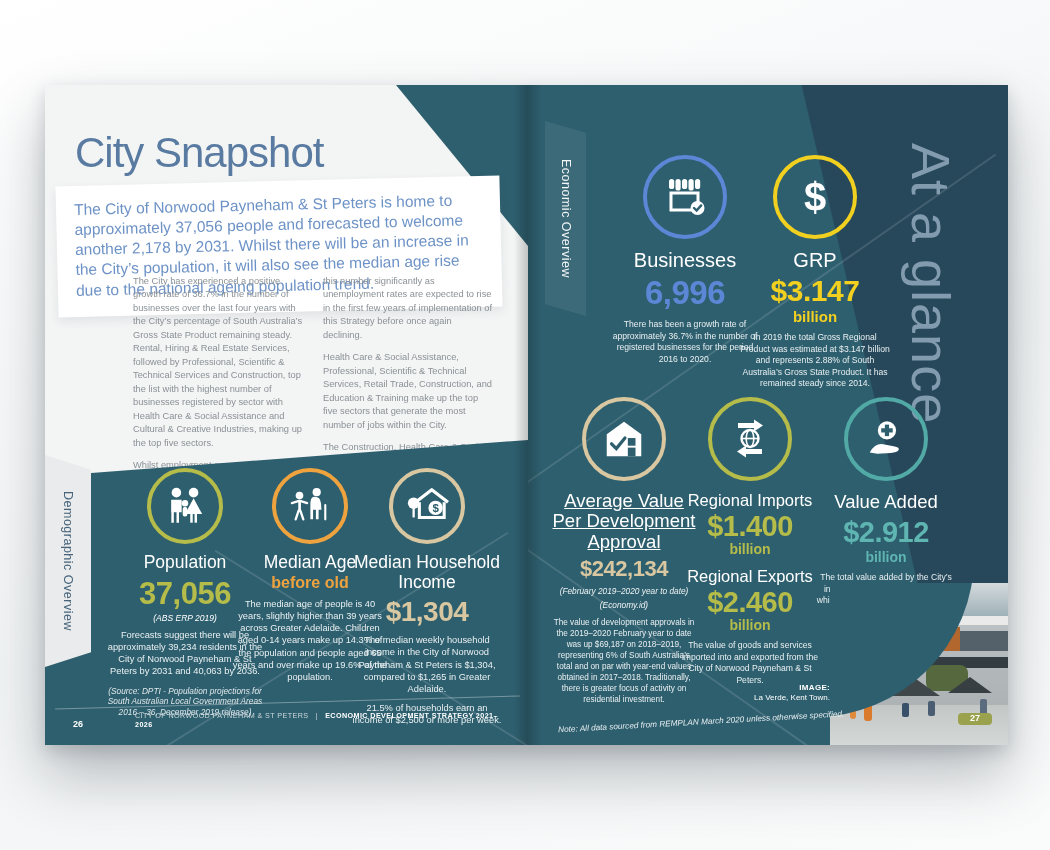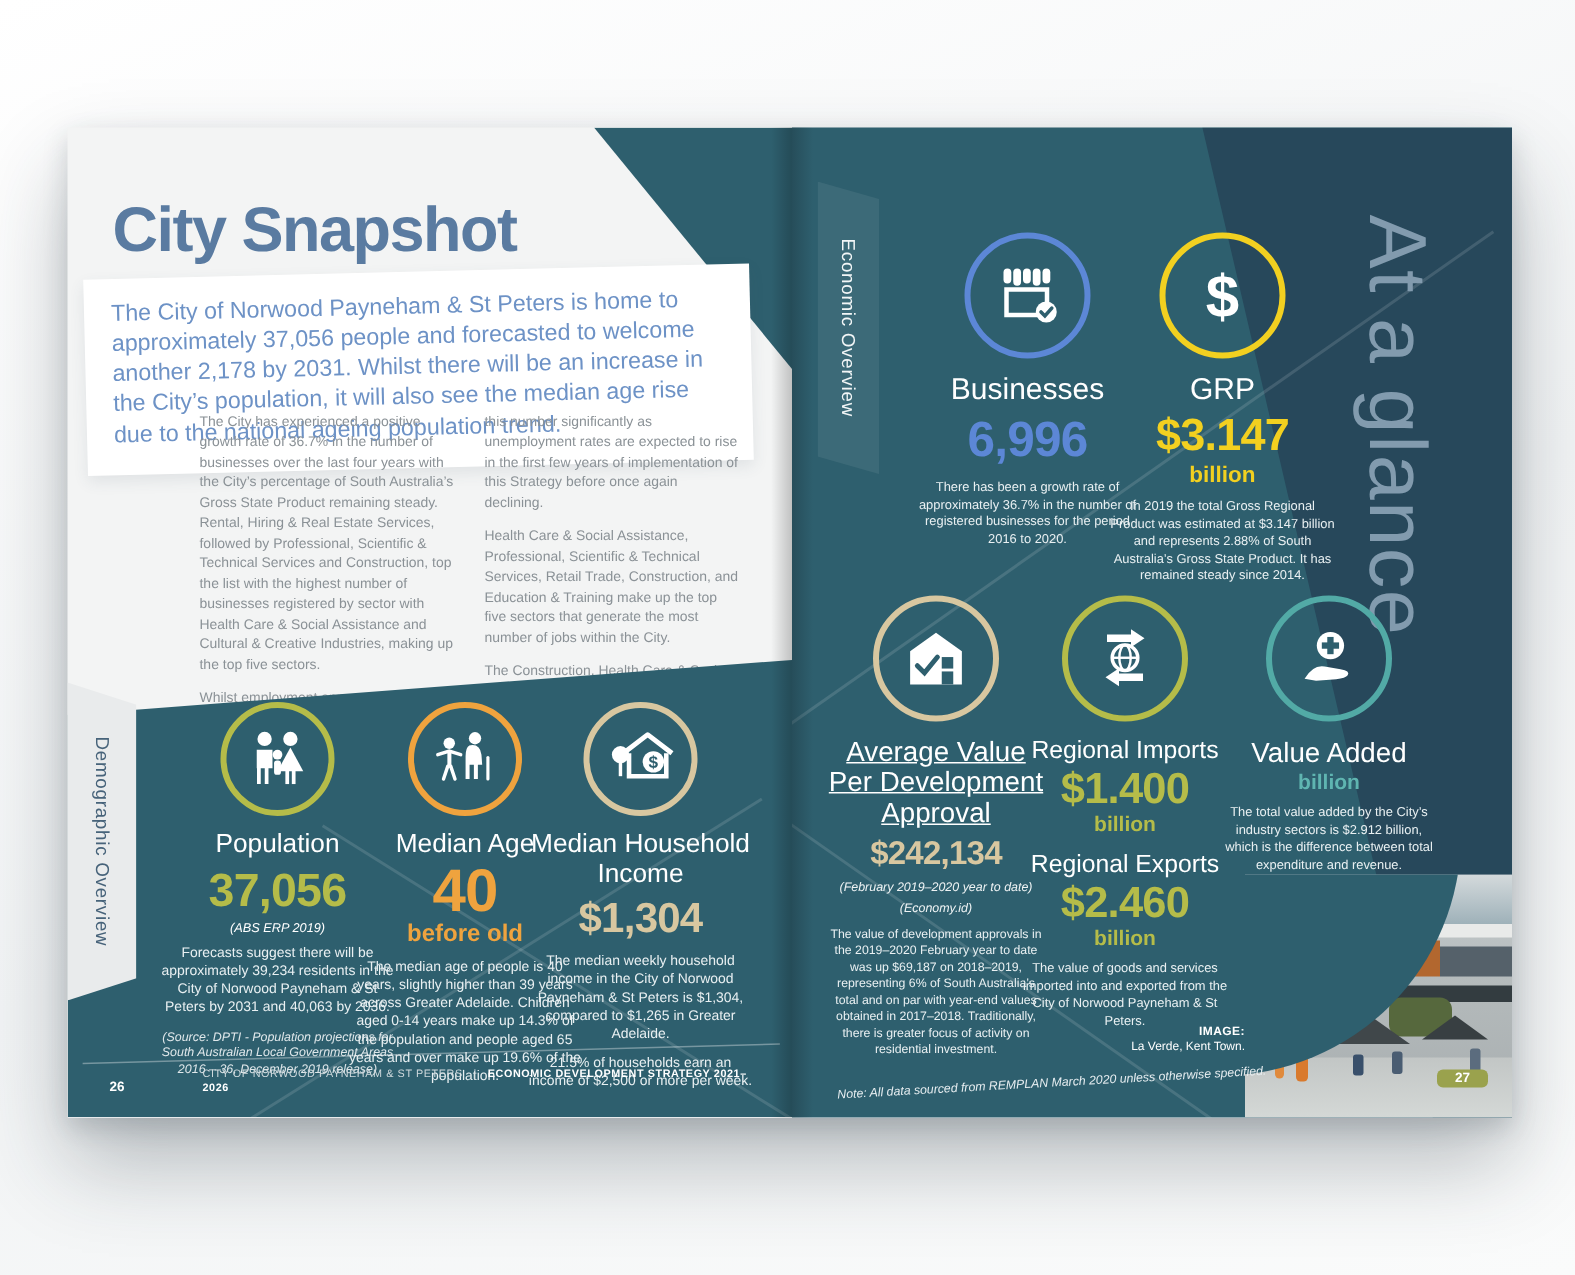--- a/index.html
+++ b/index.html
@@ -10,21 +10,21 @@
     box-shadow:0 30px 55px rgba(35,50,60,.30), 0 6px 16px rgba(35,50,60,.18); }
   .page { position:absolute; top:0; height:660px; overflow:hidden; }
   .page-left  { left:0; width:483px; background:#f3f4f4; }
   .page-right { left:483px; width:480px; background:#2e5f6e; }
   .spine { position:absolute; left:469px; top:0; width:28px; height:660px; z-index:40;
     background:linear-gradient(to right, rgba(0,0,0,0) 0%, rgba(0,0,0,.20) 48%, rgba(20,35,42,.28) 52%, rgba(0,0,0,0) 100%); pointer-events:none; }
 
   
   .teal-wedge { position:absolute; right:0; top:0; width:150px; height:175px;
     background:#2e5f6e; clip-path:polygon(12% 0,100% 0,100% 92%); }
-  .page-title { position:absolute; left:30px; top:44px; font-size:42px; font-weight:700;
+  .page-title { position:absolute; left:30px; top:44px; font-size:42px; font-weight:400;
     letter-spacing:-1px; color:#5a7ba1; }
   .intro-box { position:absolute; left:12px; top:96px; width:444px; padding:14px 18px 16px 18px;
     background:#ffffff; transform:rotate(-1.4deg); box-shadow:0 4px 10px rgba(60,80,95,.10); }
   .intro-text { font-size:15.5px; line-height:1.30; color:#6d92c6; }
   .body-cols { position:absolute; left:88px; top:190px; width:360px; }
   .bcol { position:absolute; top:0; width:170px; font-size:9.3px; line-height:1.45; color:#8a9196; }
   .bcol-1 { left:0; } .bcol-2 { left:190px; }
   .bcol p + p { margin-top:9px; }
   .teal-bottom { position:absolute; left:0; bottom:0; width:483px; height:305px;
     background:#2e5f6e; clip-path:polygon(0 12%, 100% 0, 100% 100%, 0 100%); }
@@ -168,21 +168,20 @@
           <circle cx="13" cy="11" r="4" fill="#fff"></circle>
           <path d="M5 19 l8 -2.5 l8 2.5" stroke="#fff" stroke-width="2.4" fill="none" stroke-linecap="round"></path>
           <rect x="11.7" y="16" width="2.8" height="12" fill="#fff"></rect>
           <path d="M12 27 l-3 9 M14 27 l3 9" stroke="#fff" stroke-width="2.4" stroke-linecap="round"></path>
           <circle cx="31" cy="7.5" r="4.3" fill="#fff"></circle>
           <path d="M27 12.5 q7.5 -1.5 8.5 6.5 l0.5 7 h-3 v10 h-2.8 v-10 h-3 v10 h-2.8 v-16 q0 -6 2.6 -7.5 z" fill="#fff"></path>
           <path d="M40 21 v15" stroke="#fff" stroke-width="2.2" stroke-linecap="round"></path>
         </svg>
       </div>
       <div class="stat-label">Median Age</div>
-      <div class="stat-value">40</div>
       <div class="age-unit">before old</div>
       <div class="stat-desc left-desc">The median age of people is 40 years, slightly higher than 39 years across Greater Adelaide. Children aged 0-14 years make up 14.3% of the population and people aged 65 years and over make up 19.6% of the population.</div>
     </div>
 
     <div class="stat inc-stat">
       <div class="stat-circle c-small" style="border-color:#d8c7a0;">
         <svg width="46" height="42" viewBox="0 0 48 44">
           <path d="M12 18 L29 5 L46 18" stroke="#fff" stroke-width="3.4" fill="none" stroke-linejoin="round"></path>
           <path d="M16 18 v16 h26 v-16" stroke="#fff" stroke-width="3.2" fill="none"></path>
           <circle cx="10" cy="19" r="6" fill="#fff"></circle>
@@ -289,20 +288,21 @@
     <div class="stat val-stat">
       <div class="stat-circle c-big" style="border-color:#52aaa6;">
         <svg width="46" height="44" viewBox="0 0 48 44">
           <circle cx="25" cy="13" r="9.5" fill="#fff"></circle>
           <rect x="22.8" y="7" width="4.4" height="12" fill="#2e5f6e"></rect>
           <rect x="19" y="10.8" width="12" height="4.4" fill="#2e5f6e"></rect>
           <path d="M7 36 q6 -10 14 -8.5 l11 2 q7 1.2 5 4.2 q-1.4 2 -8 2.8 l-14 1 z" fill="#fff"></path>
         </svg>
       </div>
       <div class="stat-label">Value Added</div>
+      <div class="stat-value">$2.912</div>
       <div class="unit-t">billion</div>
       <div class="stat-desc r-desc">The total value added by the City’s industry sectors is $2.912 billion, which is the difference between total expenditure and revenue.</div>
     </div>
 
     <div class="img-caption">
       <b>IMAGE:</b><br>
       <span>La Verde, Kent Town.</span>
     </div>
 
     <div class="remplan-note">Note: All data sourced from REMPLAN March 2020 unless otherwise specified.</div>

